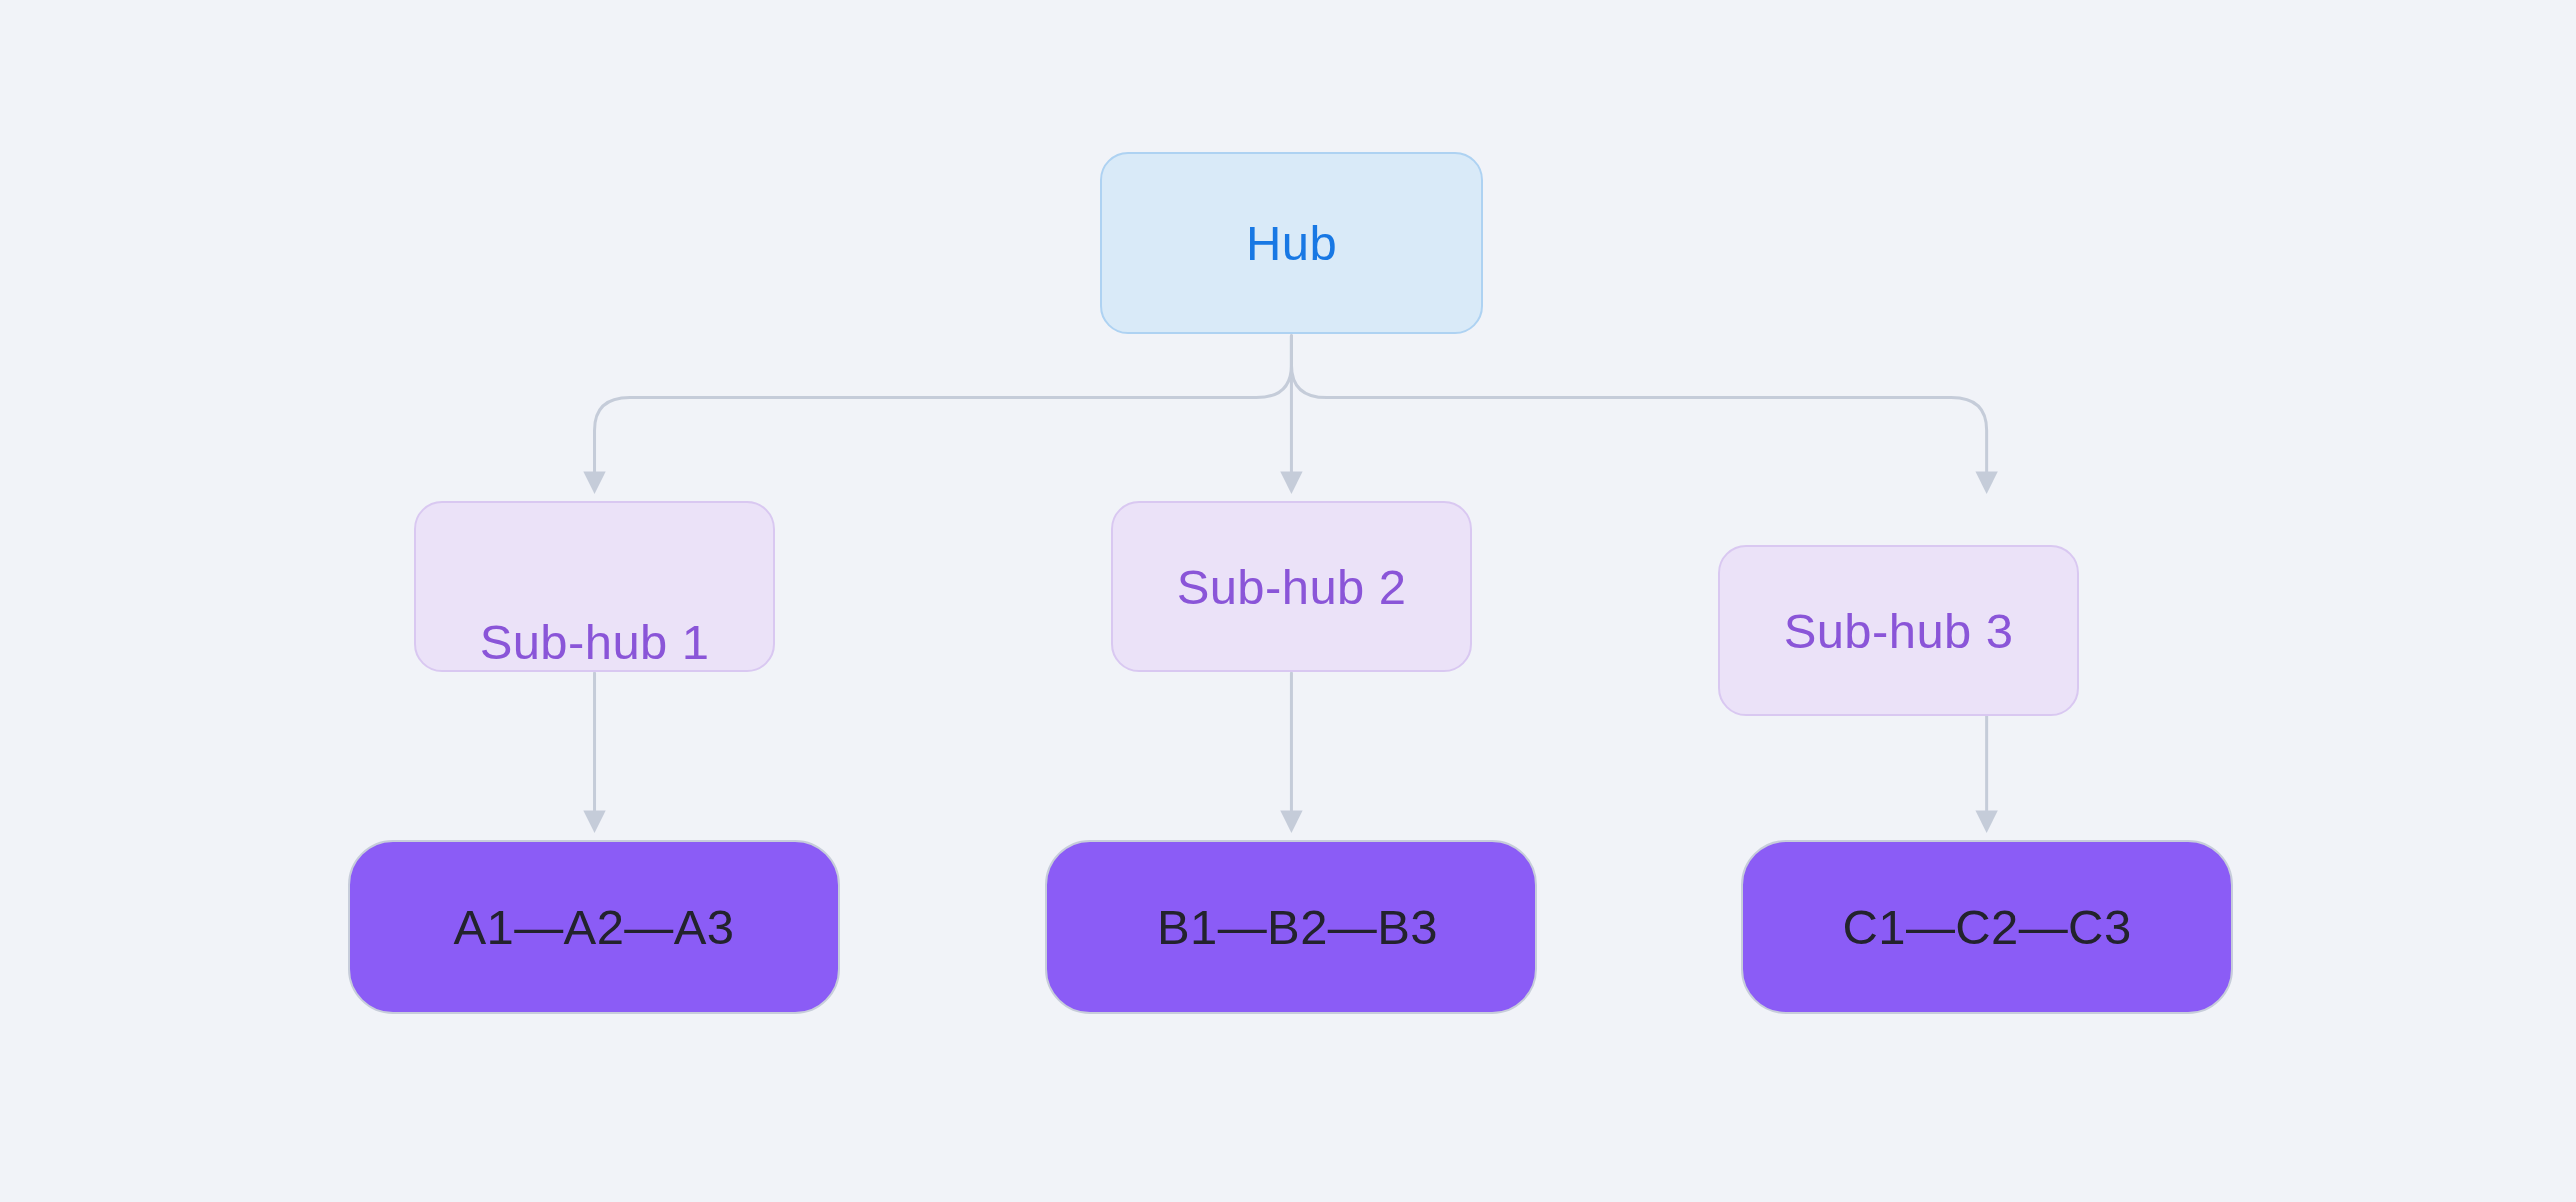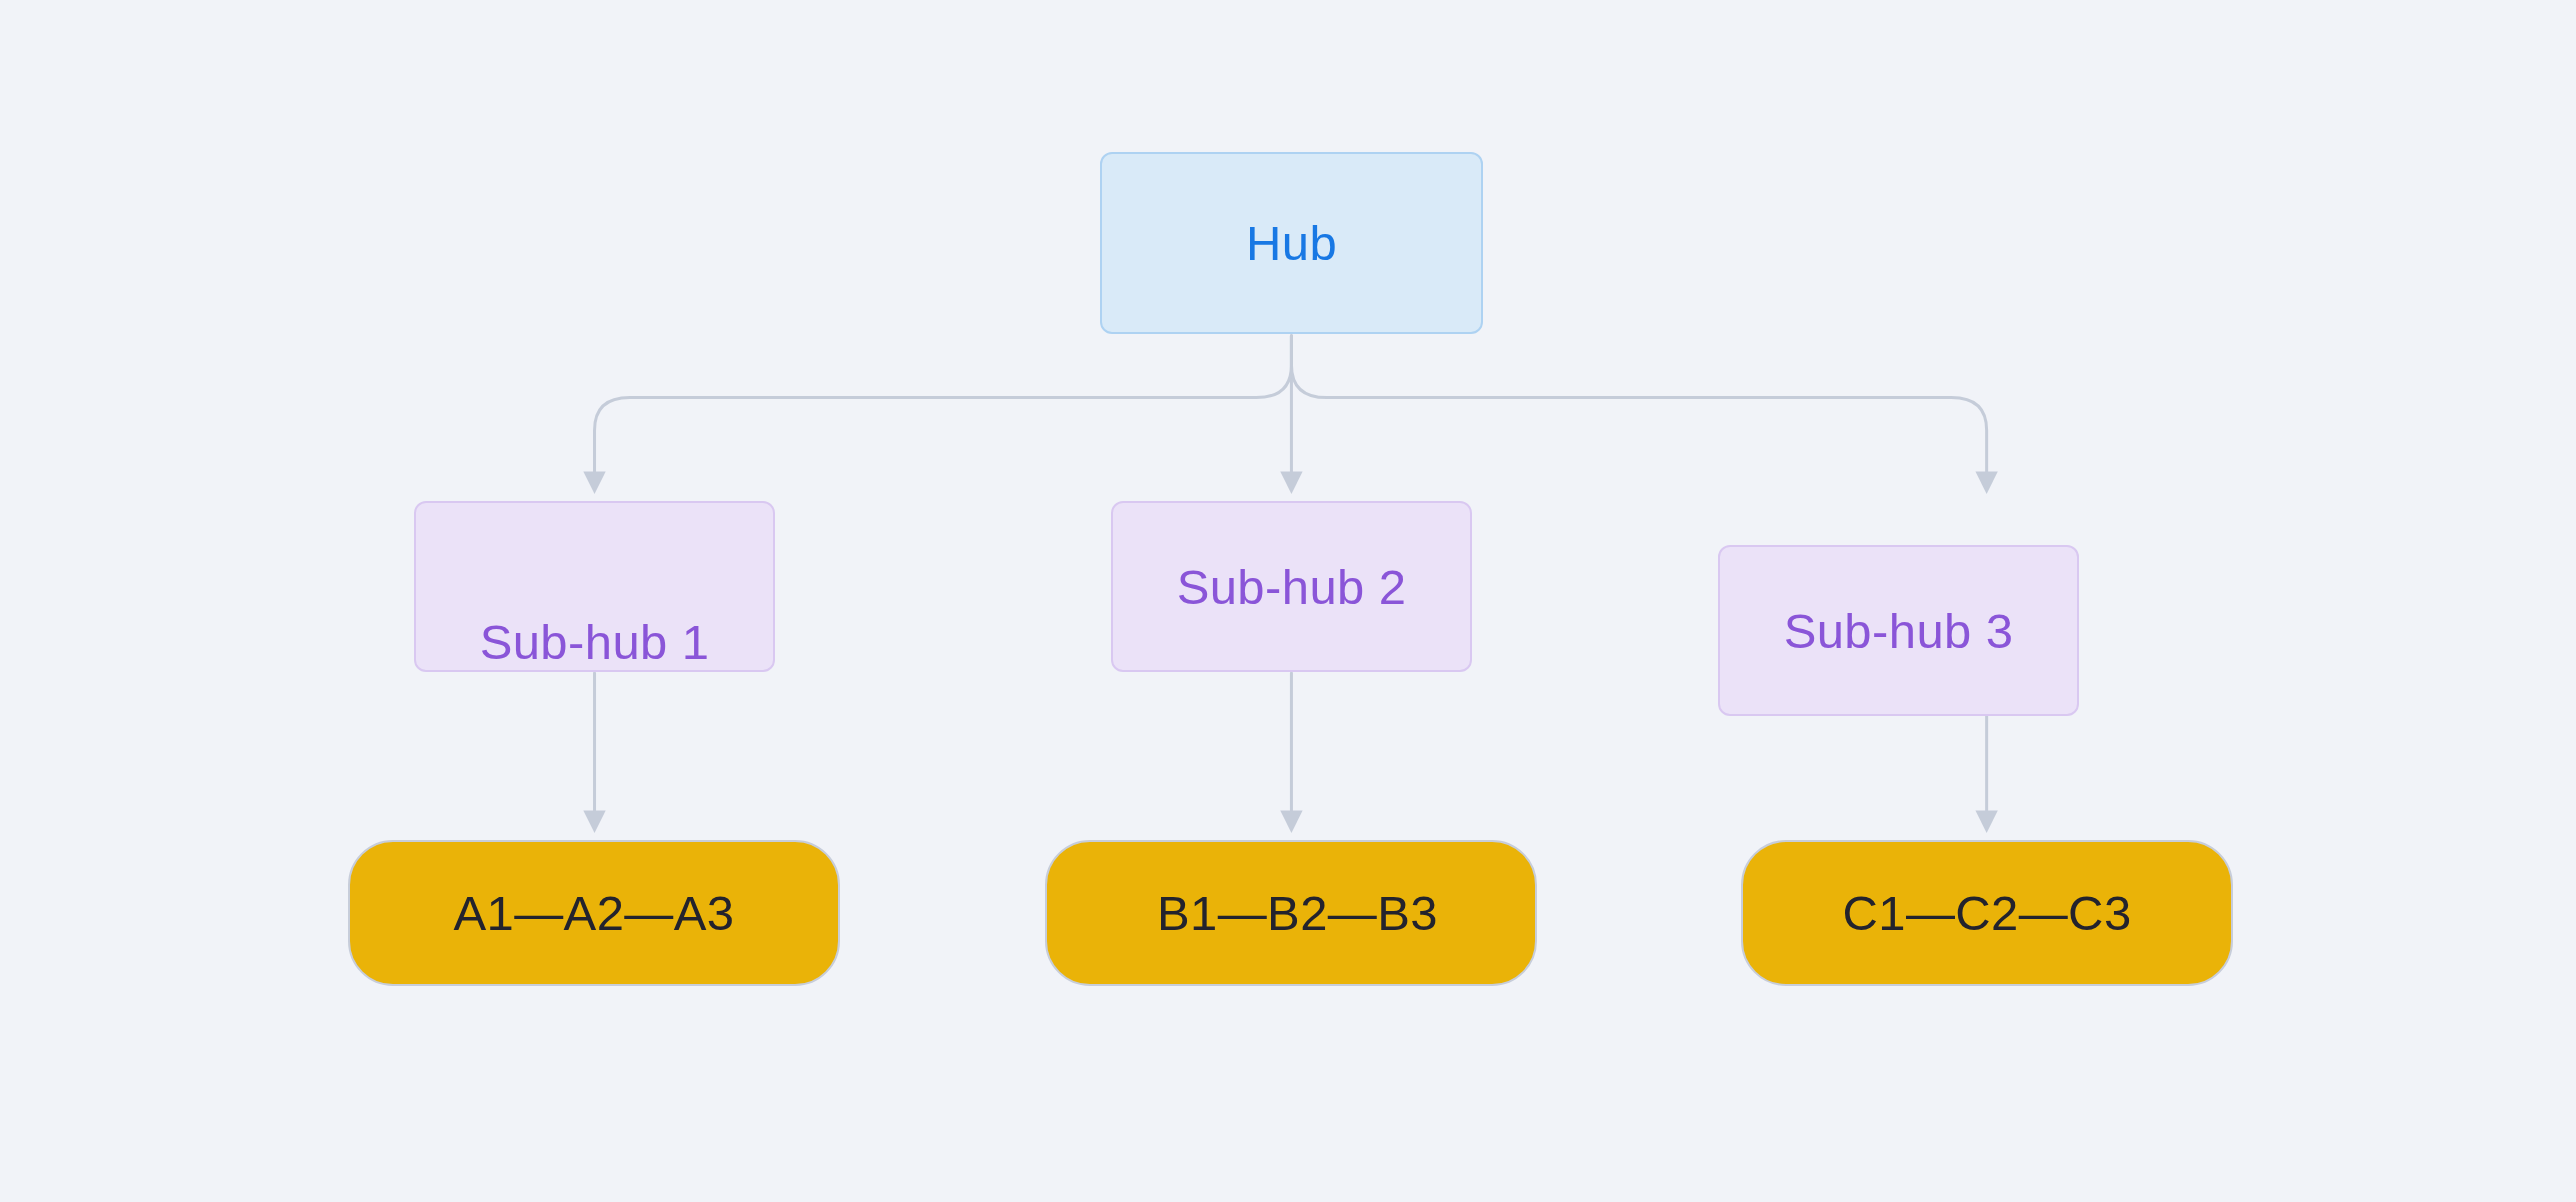--- a/index.html
+++ b/index.html
@@ -21,21 +21,21 @@
     top: 0;
     width: 2576px;
     height: 1203px;
     pointer-events: none;
   }
   .node {
     position: absolute;
     display: flex;
     align-items: center;
     justify-content: center;
-    border-radius: 12px;
+    border-radius: 28px;
     font-size: 49px;
     font-weight: 500;
     letter-spacing: 0.4px;
     box-sizing: border-box;
     white-space: nowrap;
   }
   .node-hub {
     left: 1100px;
     top: 152px;
     width: 383px;
@@ -51,22 +51,22 @@
     background: #ebe2f8;
     border: 2.6px solid #d9c8f1;
     color: #8a55d8;
   }
   .node-subhub-1 { left: 414px; align-items: flex-end; }
   .node-subhub-2 { left: 1111px; }
   .node-subhub-3 { left: 1718px; margin-top: 44px; }
   .node-leaf {
     top: 840px;
     width: 492px;
-    height: 146px;
-    background: #eab308;
+    height: 174px;
+    background: #8b5cf6;
     border: 2.6px solid #c7cdda;
     color: #23232d;
     border-radius: 45px;
   }
   .node-leaf-1 { left: 348px; }
   .node-leaf-2 { left: 1045px; padding-left: 13px; }
   .node-leaf-3 { left: 1741px; justify-content: center; }
 </style>
 </head>
 <body>

